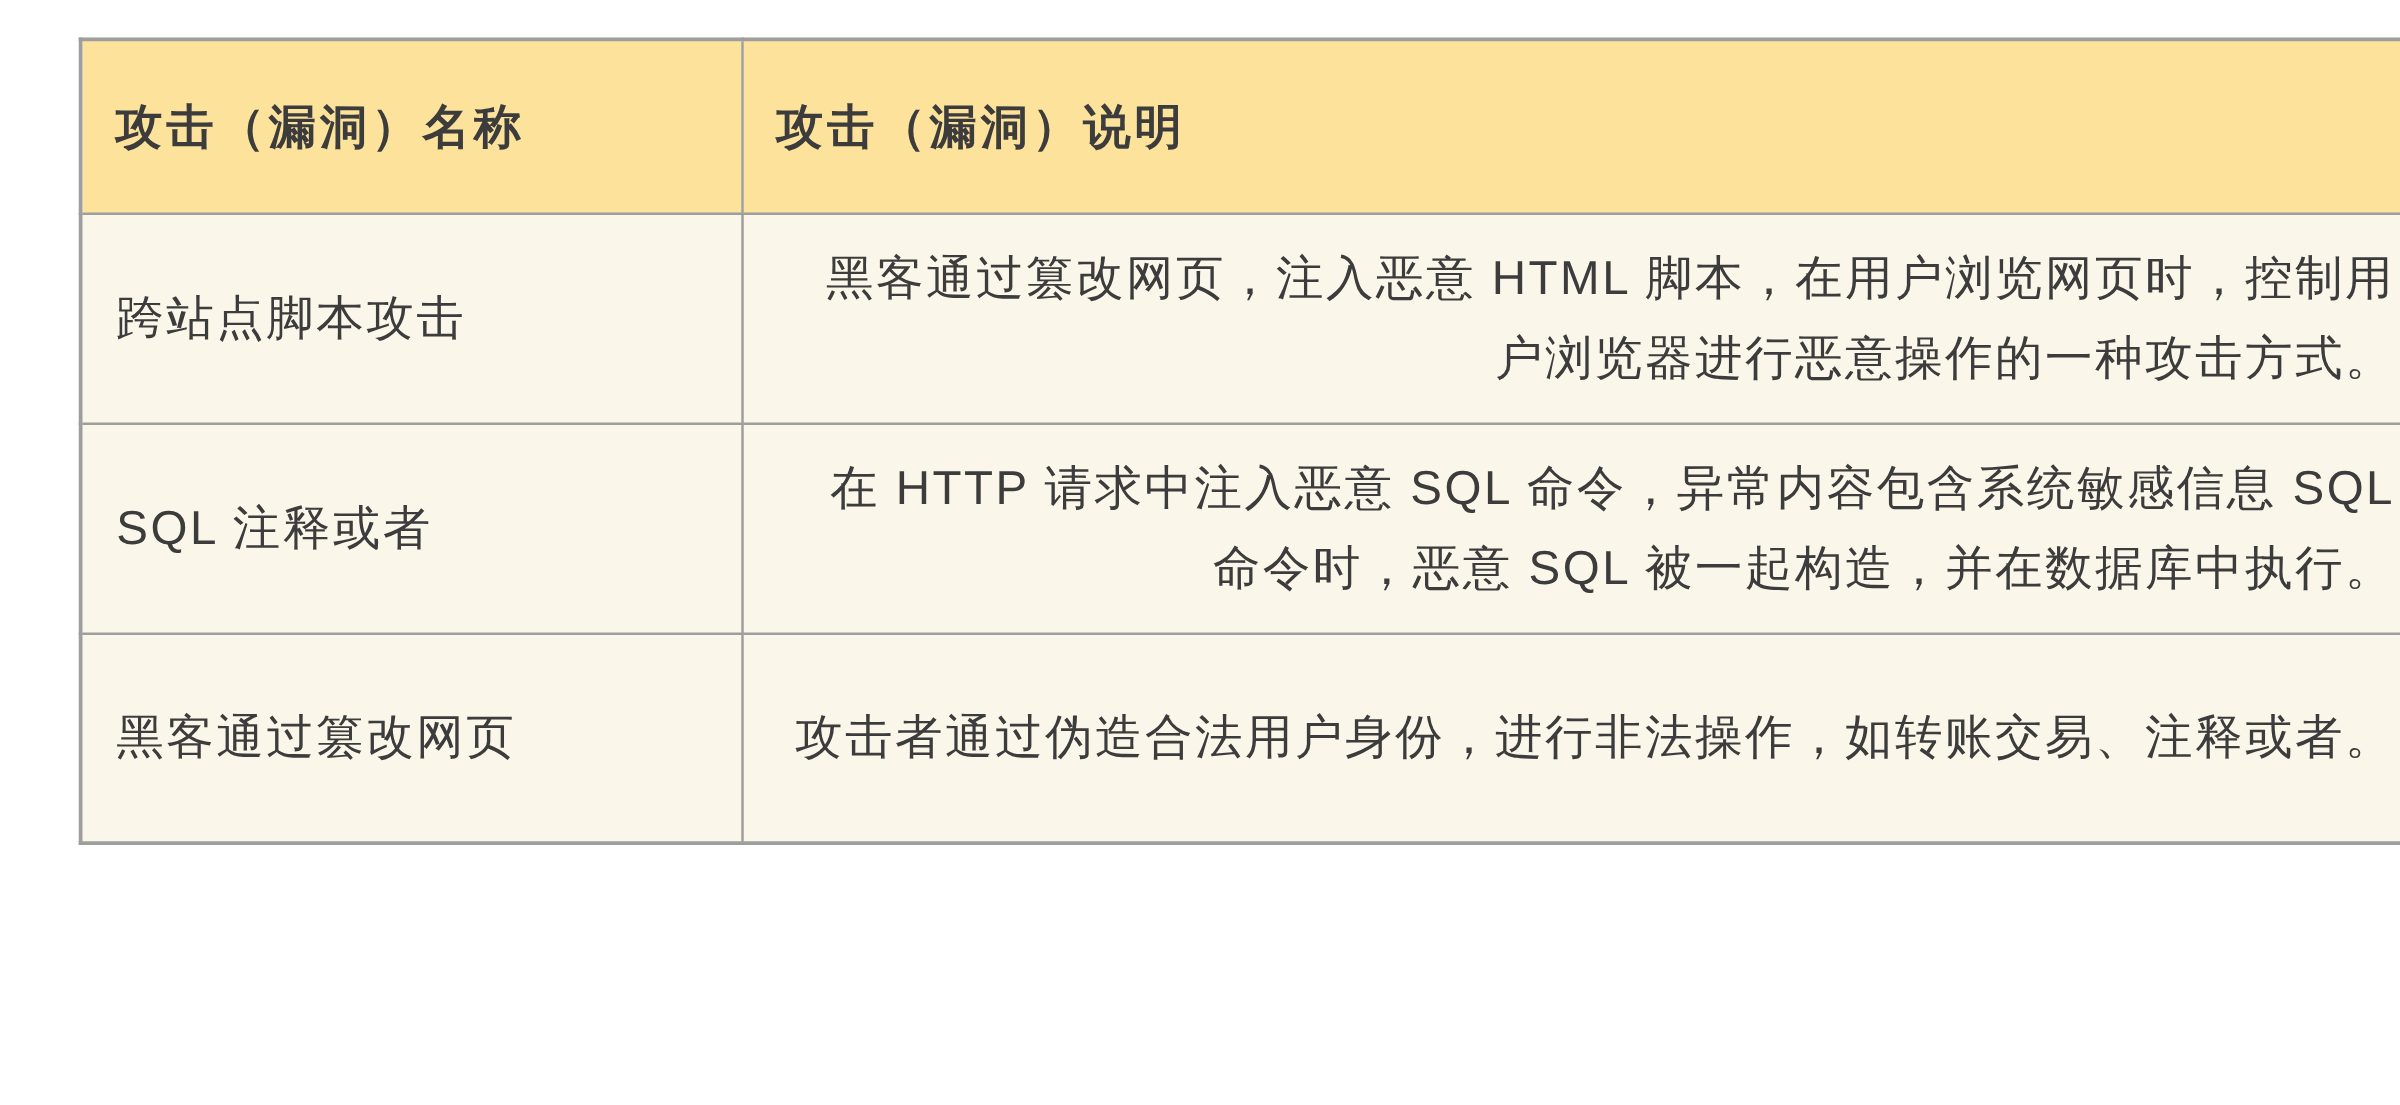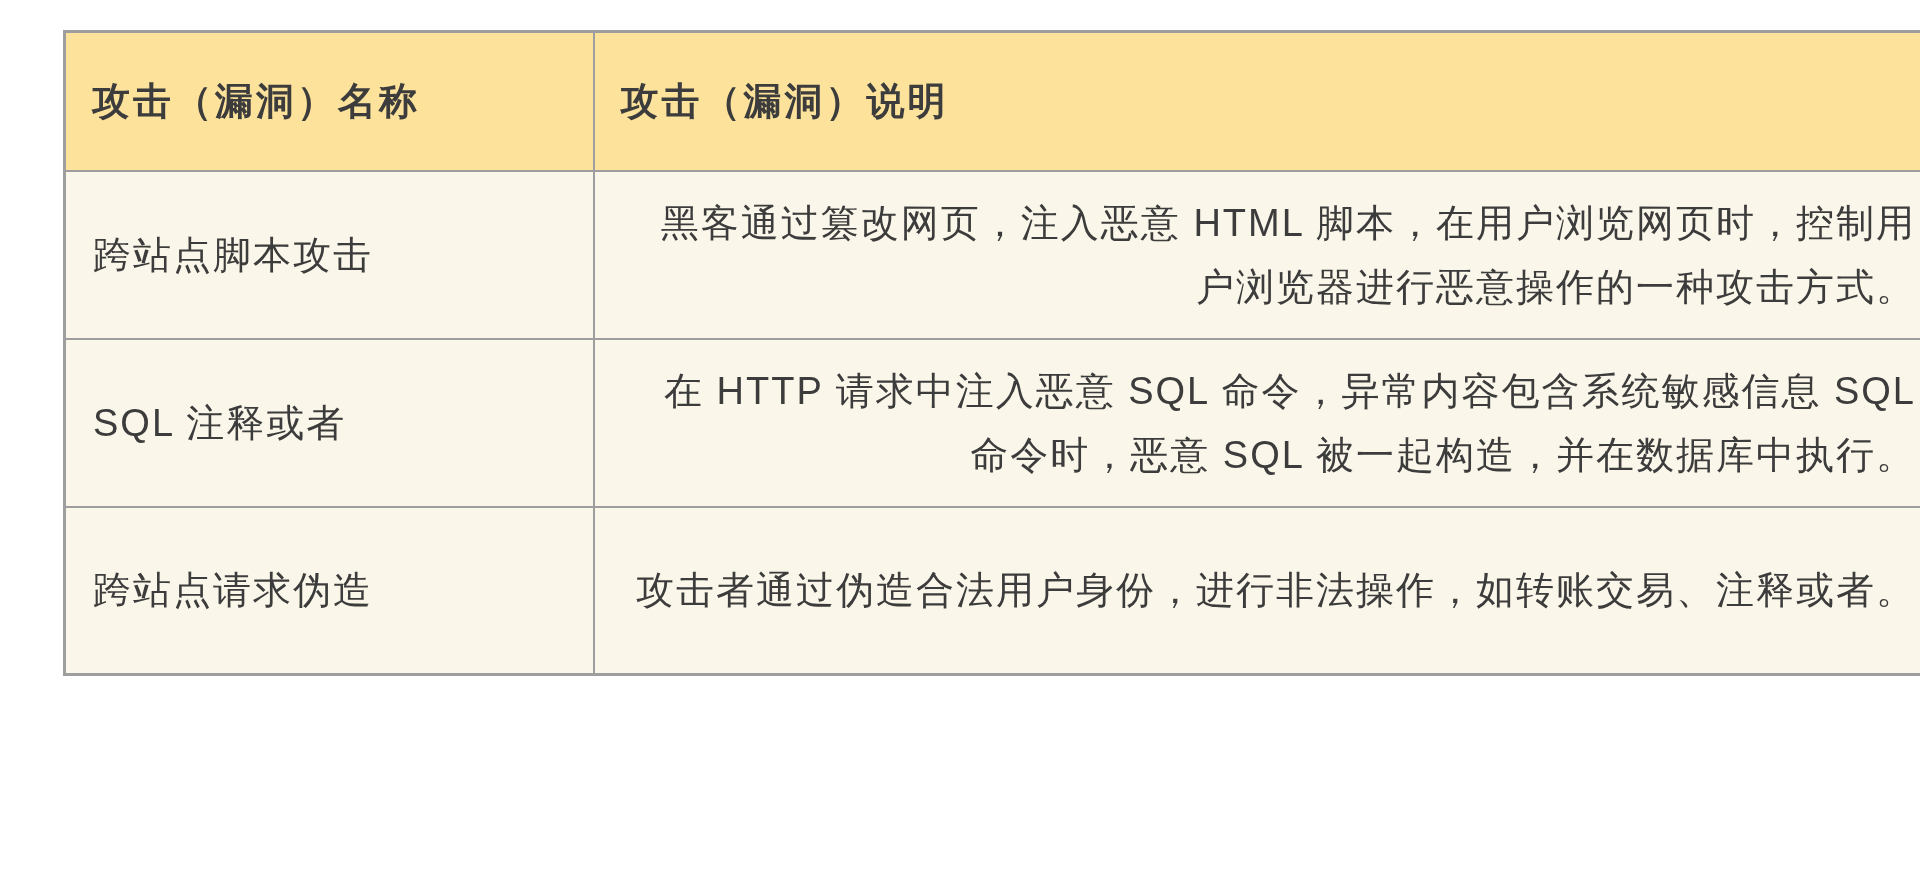--- a/index.html
+++ b/index.html
@@ -79,18 +79,18 @@
     <tbody>
       <tr>
         <td class="name-cell">跨站点脚本攻击</td>
         <td class="desc-cell">黑客通过篡改网页，注入恶意 HTML 脚本，在用户浏览网页时，控制用户浏览器进行恶意操作的一种攻击方式。</td>
       </tr>
       <tr>
         <td class="name-cell">SQL 注释或者</td>
         <td class="desc-cell">在 HTTP 请求中注入恶意 SQL 命令，异常内容包含系统敏感信息 SQL 命令时，恶意 SQL 被一起构造，并在数据库中执行。</td>
       </tr>
       <tr>
-        <td class="name-cell">跨站点请求伪造</td>
+        <td class="name-cell">黑客通过篡改网页</td>
         <td class="desc-cell">攻击者通过伪造合法用户身份，进行非法操作，如转账交易、注释或者。</td>
       </tr>
     </tbody>
   </table>
 </div>
 
 </body></html>

